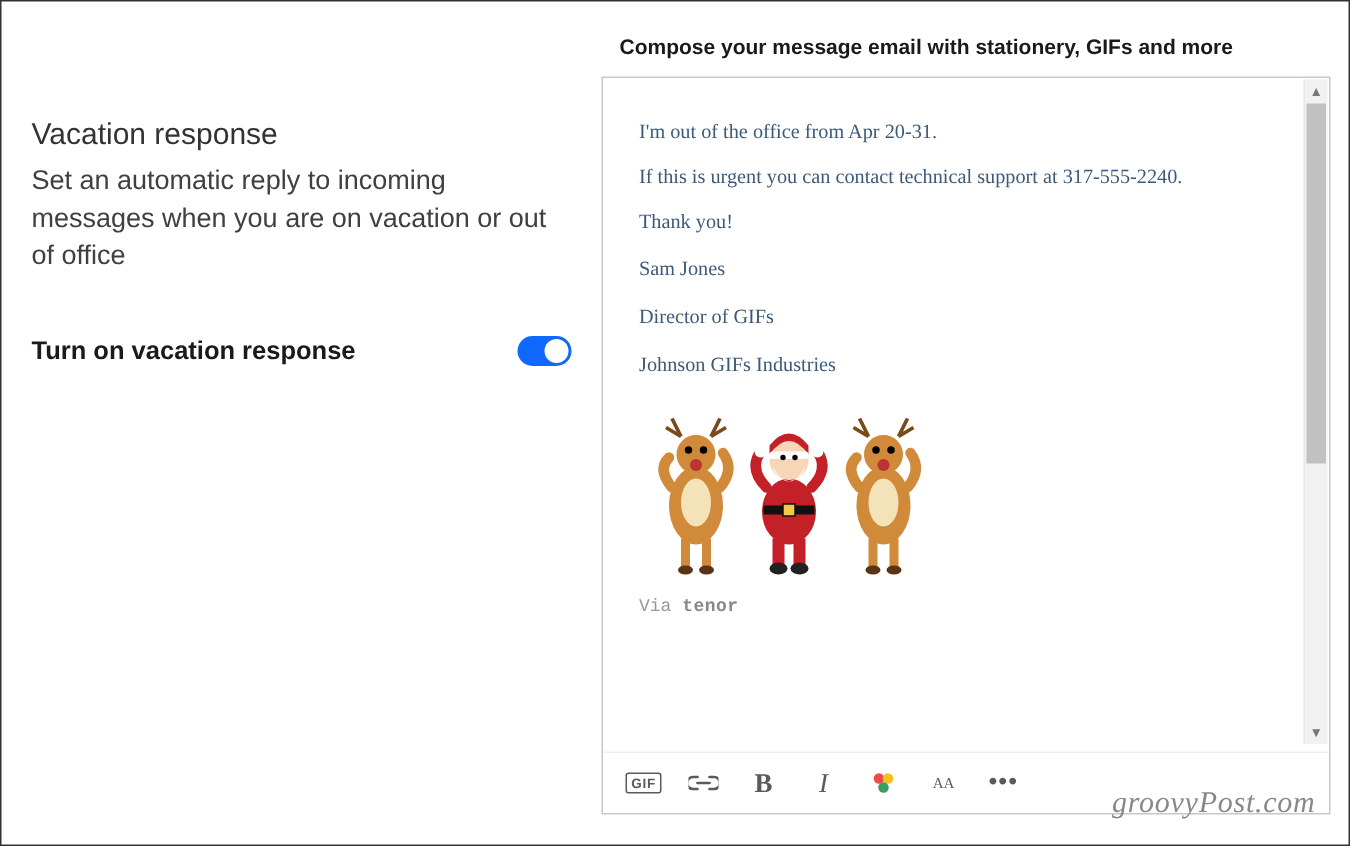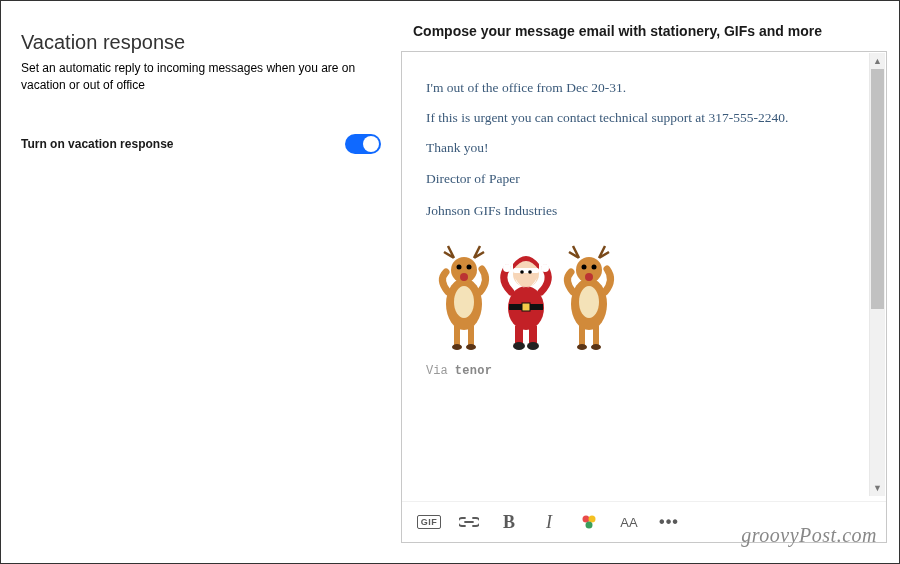--- a/index.html
+++ b/index.html
@@ -23,34 +23,35 @@
     }
     .right-panel {
       flex: 1;
       padding: 22px 12px 10px 0;
     }
     .section-title {
       font-size: 20px;
       font-weight: 400;
       color: #333;
       margin-bottom: 6px;
+      margin-top: 48px;
     }
     .section-desc {
-      font-size: 12px;
-      color: #000000;
+      font-size: 18px;
+      color: #404040;
       line-height: 1.4;
     }
     .toggle-row {
       display: flex;
       align-items: center;
       justify-content: space-between;
       margin-top: 40px;
     }
     .toggle-label {
-      font-size: 12px;
+      font-size: 17px;
       font-weight: 700;
       color: #1a1a1a;
     }
     .toggle {
       width: 36px;
       height: 20px;
       background: #0f69ff;
       border-radius: 10px;
       position: relative;
       cursor: pointer;
@@ -134,21 +135,21 @@
     .gif-label {
       border: 1.5px solid #5a5a5a;
       font-size: 9px;
       font-weight: 700;
       padding: 1px 3px;
       border-radius: 2px;
       letter-spacing: 0.5px;
     }
     .bold-b { font-family: Georgia, serif; font-size: 18px; font-weight: 700; }
     .italic-i { font-family: Georgia, serif; font-size: 18px; font-style: italic; }
-    .text-aa { font-family: Liberation Sans, sans-serif; font-size: 13px; font-weight: 400; }
+    .text-aa { font-family: Liberation Serif, serif; font-size: 10px; font-weight: 400; }
     .dots { font-size: 16px; letter-spacing: 1px; font-weight: 700;}
     .scrollbar-track {
       position: absolute;
       right: 1px;
       top: 1px;
       bottom: 46px;
       width: 16px;
       background: #f1f1f1;
       border-left: 1px solid #e8e8e8;
     }
@@ -195,25 +196,26 @@
     <div class="toggle-row">
       <div class="toggle-label">Turn on vacation response</div>
       <div class="toggle"></div>
     </div>
   </div>
 
   <div class="right-panel">
     <div class="compose-heading">Compose your message email with stationery, GIFs and more</div>
     <div class="editor-wrapper">
       <div class="editor-content">
-        <p>I'm out of the office from Dec 20-31.</p>
+        <p>I'm out of the office from Apr 20-31.</p>
         <p>If this is urgent you can contact technical support at 317-555-2240.</p>
         <p>Thank you!</p>
         <div class="sig-block">
-          <p class="sig-title">Director of Paper</p>
+          <p class="sig-name">Sam Jones</p>
+          <p class="sig-title">Director of GIFs</p>
           <p class="sig-company">Johnson GIFs Industries</p>
         </div>
         <div class="gif-holder">
           <svg viewBox="0 0 200 120" width="200" height="120">
 
             <g transform="translate(10,10)">
               <ellipse cx="28" cy="60" rx="18" ry="26" fill="#d18a3a"></ellipse>
               <ellipse cx="28" cy="58" rx="10" ry="16" fill="#f4e2b8"></ellipse>
               <circle cx="28" cy="26" r="13" fill="#d18a3a"></circle>
               <circle cx="28" cy="33" r="4" fill="#b33"></circle>

